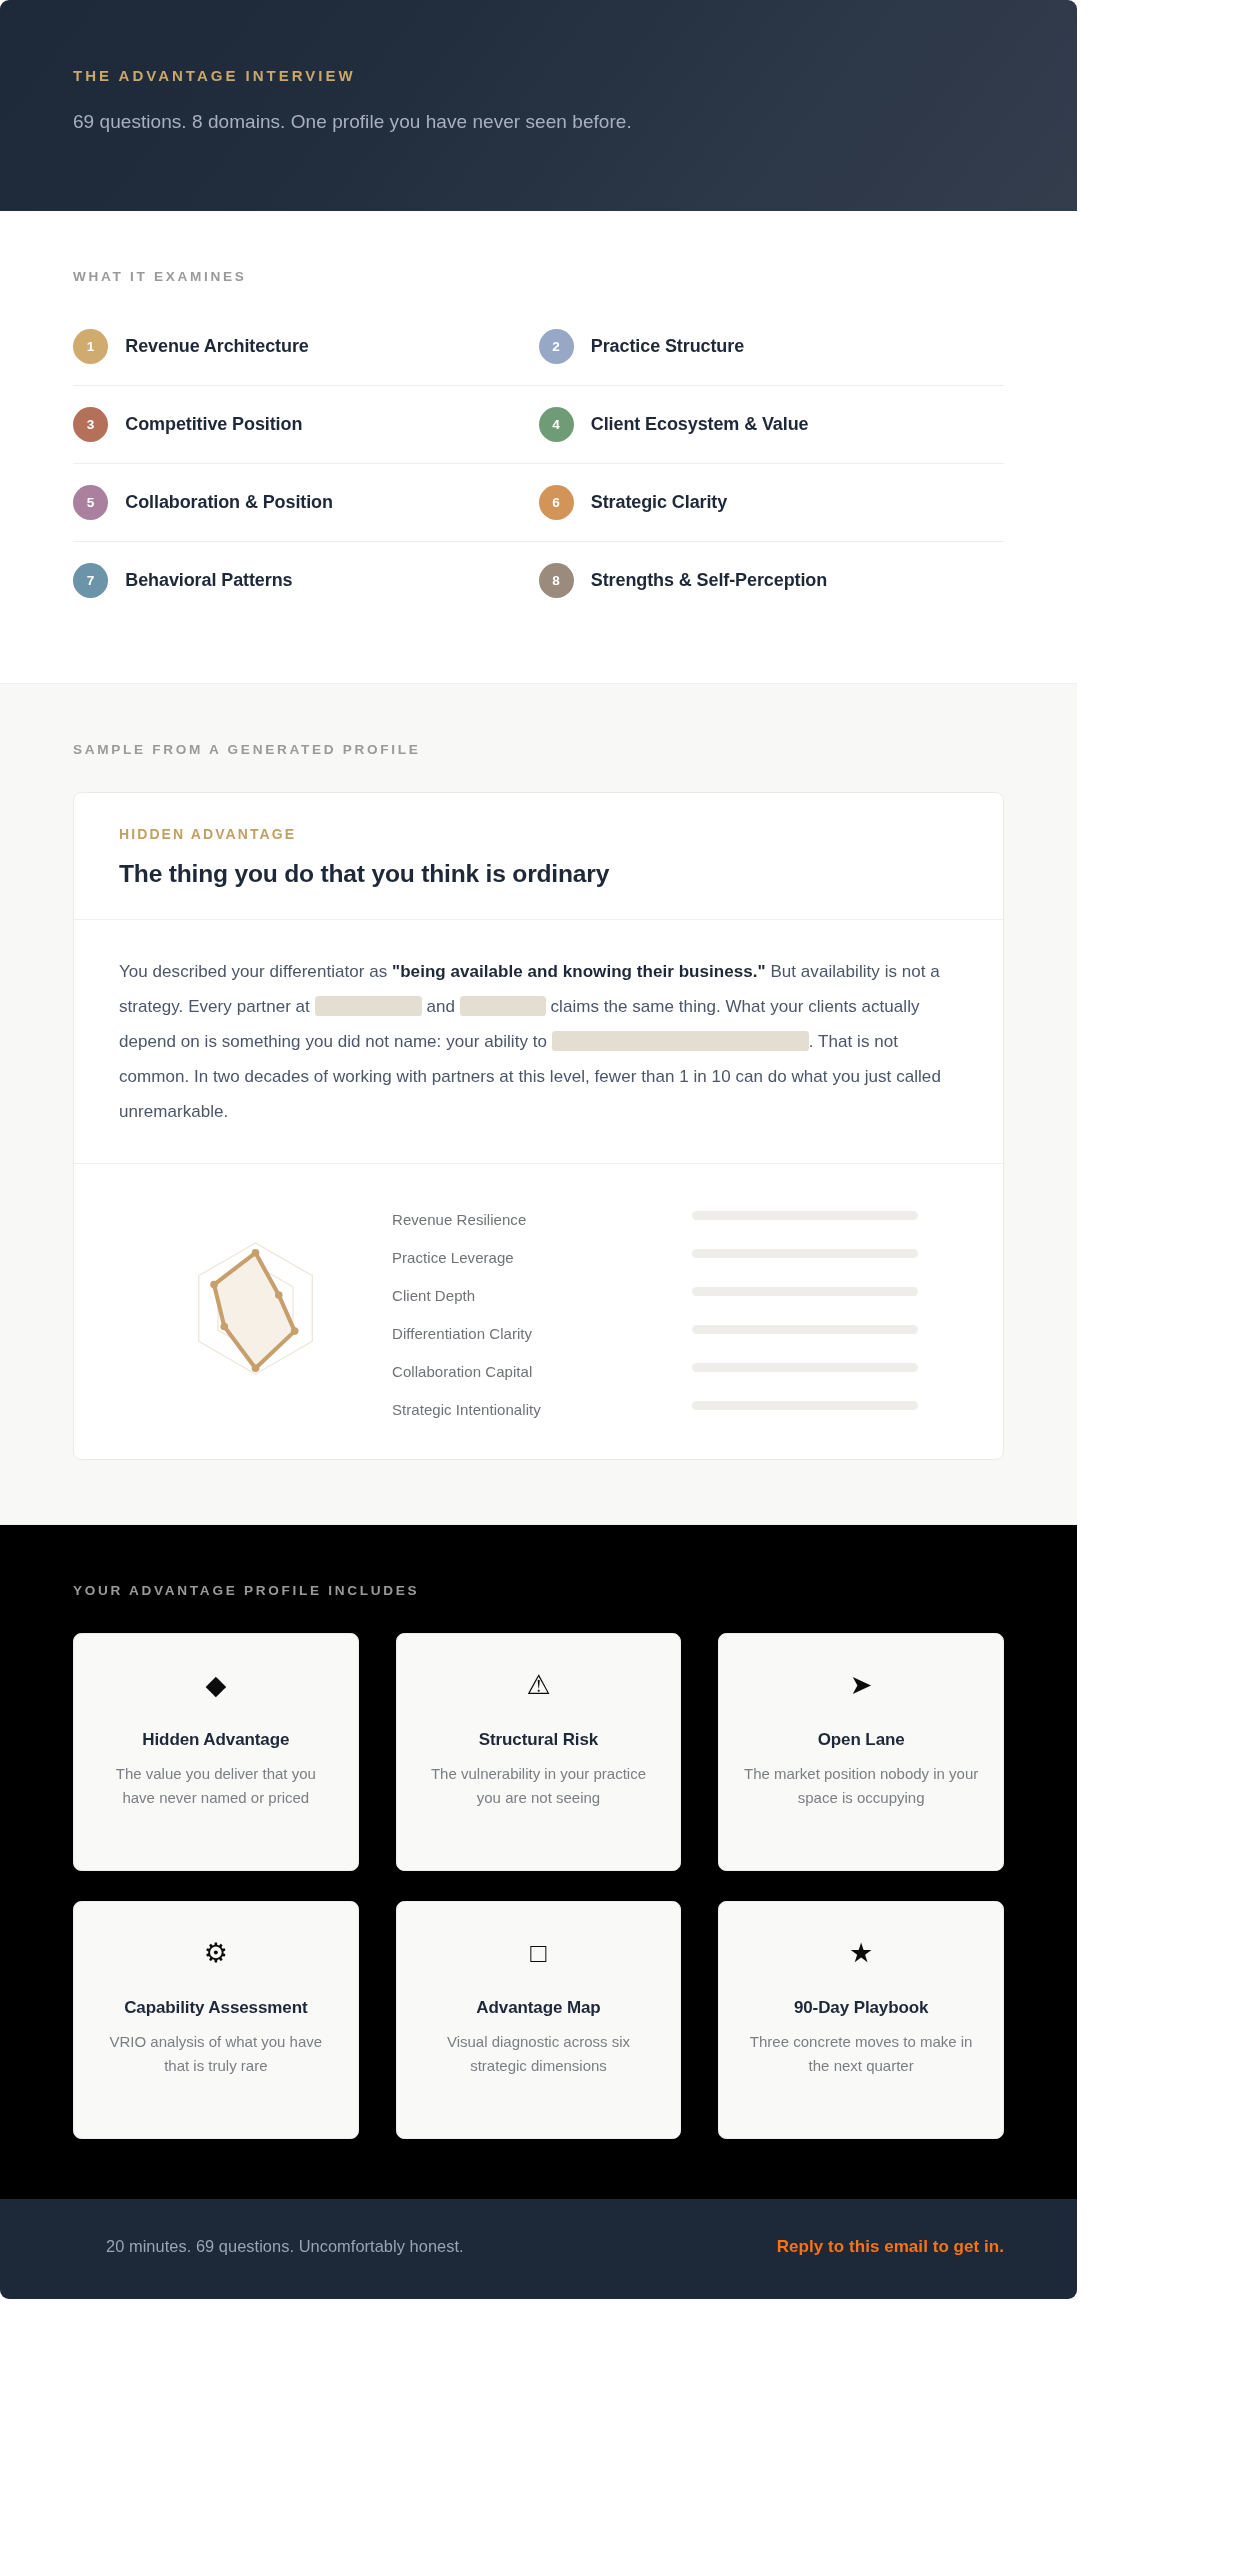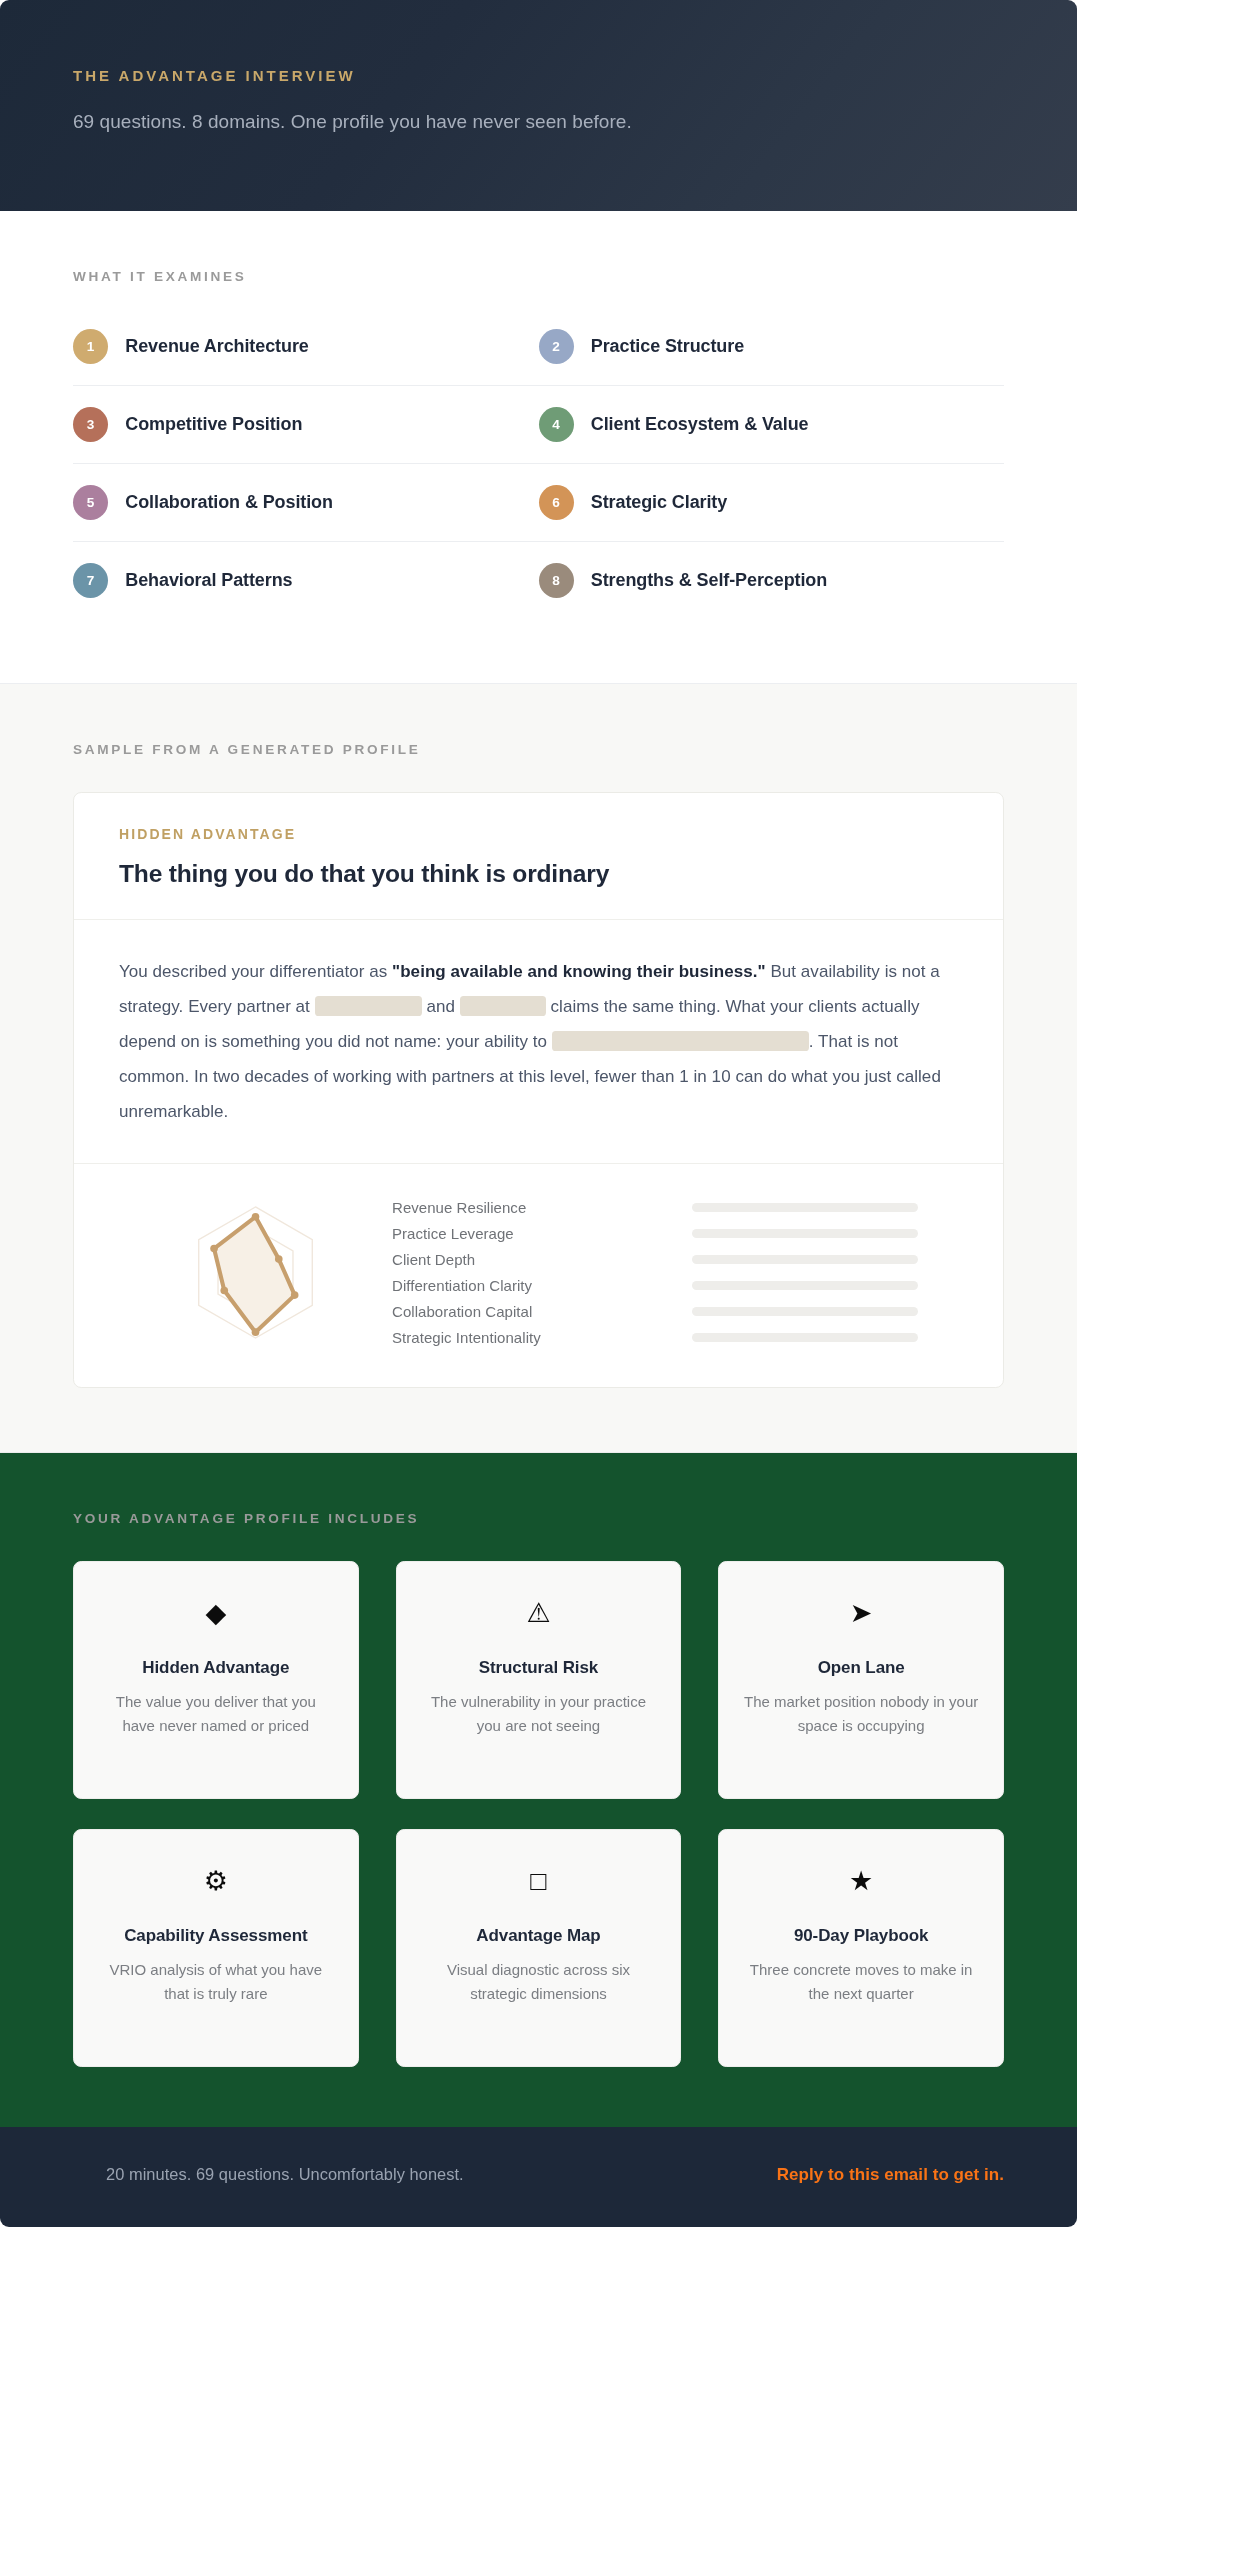--- a/index.html
+++ b/index.html
@@ -141,22 +141,22 @@
   .sc-viz {
     padding: 31px 45px 36px 45px;
     display: flex;
     align-items: center;
     gap: 0;
   }
   .radar-wrap { flex: 0 0 273px; display: flex; justify-content: center; }
   .metrics { flex: 1 1 auto; }
   .metric-row {
     display: flex;
-    align-items: center;
     padding: 4.5px 0;
+    margin-top: 12px;
   }
   .metric-name {
     flex: 0 0 300px;
     color: #6f7277;
     font-size: 15px;
     letter-spacing: 0.05px;
   }
   .metric-track {
     flex: 1 1 auto;
     height: 9px;
@@ -166,21 +166,21 @@
     max-width: 226px;
   }
   .metric-fill {
     height: 100%;
     background: #c79f6d;
     border-radius: 5.5px;
   }
 
   
   .feat-sec {
-    background: #14532d;
+    background: #000000;
     padding: 58px 73px 60px 73px;
     border-top: 0.9px solid #ececec;
   }
   .feat-grid {
     margin-top: 35px;
     display: grid;
     grid-template-columns: repeat(3, 1fr);
     gap: 30px 37px;
   }
   .feat-card {

